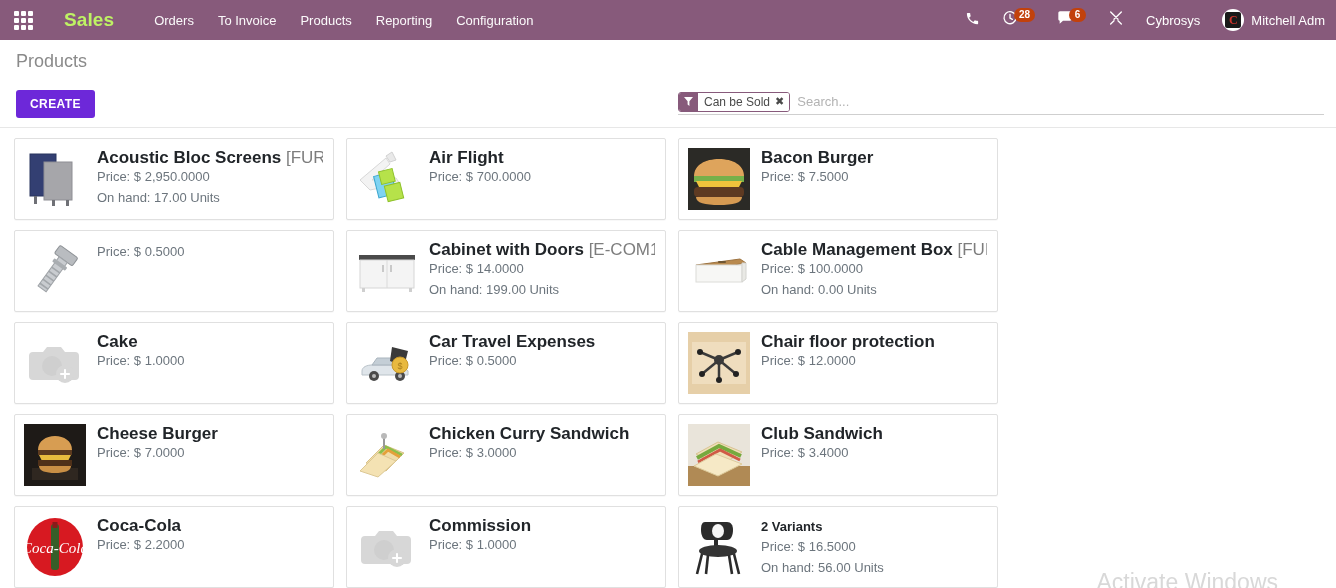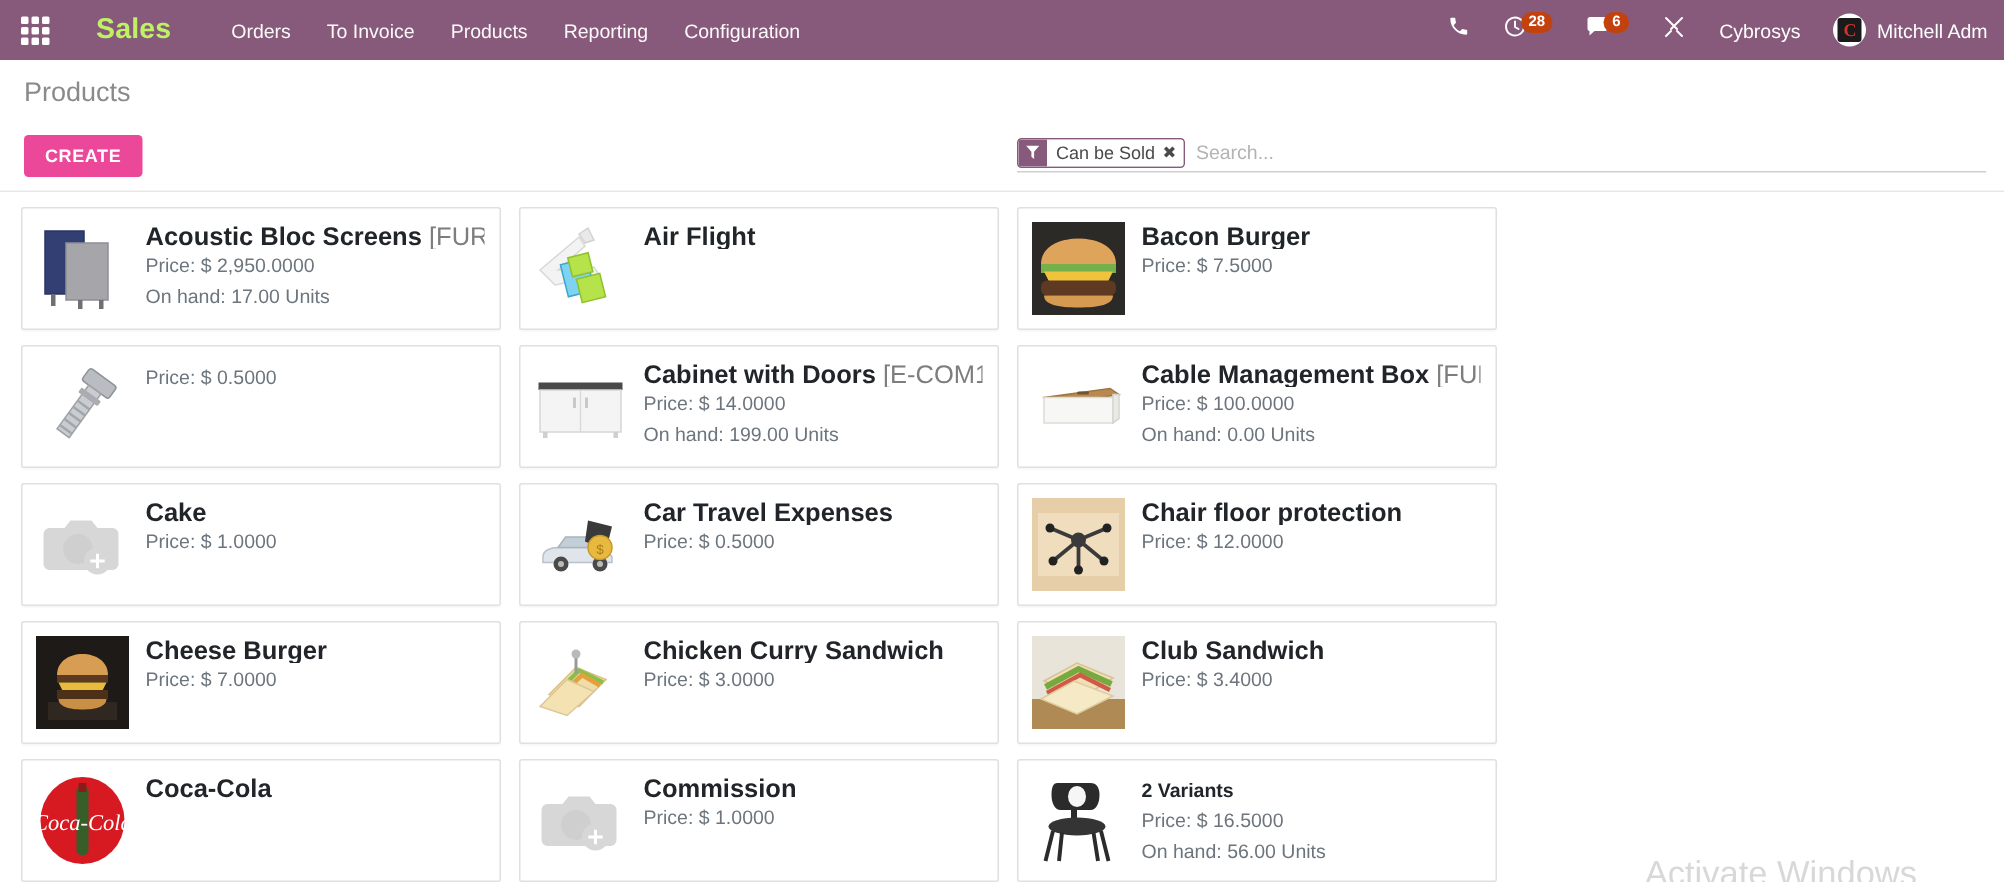--- a/index.html
+++ b/index.html
@@ -187,21 +187,21 @@
   }
   .search-input::placeholder { color: #b3b3b3; }
 
   .cp-row-bottom {
     display: flex;
     align-items: center;
     padding: 0 12px 0 16px;
     height: 40px;
   }
   .btn-create {
-    background: #ec4899;
+    background: #6d28d9;
     color: #ffffff;
     border: none;
     font-size: 12px;
     font-weight: bold;
     letter-spacing: .4px;
     padding: 7px 14px;
     border-radius: 3px;
     cursor: pointer;
     font-family: "Liberation Sans", sans-serif;
   }
@@ -508,20 +508,21 @@
         <svg width="62" height="58" viewBox="0 0 62 58">
       <path d="M4 30 L30 8 L34 14 L16 30 L40 28 L44 34 L14 40z" fill="#f3f3f3" stroke="#d8d8d8"></path>
       <path d="M30 6 L36 2 L40 10 L34 12z" fill="#e9e9e9" stroke="#d2d2d2"></path>
       <rect x="20" y="24" width="18" height="22" fill="#7fd3f2" stroke="#3aa6cf" transform="rotate(-14 29 35)"></rect>
       <rect x="24" y="20" width="14" height="13" fill="#b6e24a" stroke="#8ec12a" transform="rotate(-14 31 27)"></rect>
       <rect x="30" y="34" width="16" height="16" fill="#b6e24a" stroke="#8ec12a" transform="rotate(-14 38 42)"></rect>
     </svg>
       </div>
       <div class="kbody">
         <div class="ktitle"><span>Air Flight</span></div>
+        <div class="kline">Price: $ 700.0000</div>
       </div>
     </div>
     <div class="kcard">
       <div class="kimg">
         <svg width="62" height="62" viewBox="0 0 62 62">
       <rect width="62" height="62" fill="#2b2a26"></rect>
       <path d="M6 28c0-11 11-17 25-17s25 6 25 17z" fill="#e3a košt"></path>
       <path d="M6 28c0-11 11-17 25-17s25 6 25 17z" fill="#dea45c"></path>
       <rect x="6" y="28" width="50" height="6" fill="#76b04a"></rect>
       <path d="M8 33h46l-4 8H12z" fill="#f0c33c"></path>
@@ -702,20 +703,21 @@
       <div class="kimg">
         <svg width="62" height="62" viewBox="0 0 62 62">
       <ellipse cx="31" cy="31" rx="28" ry="29" fill="#d71921"></ellipse>
       <rect x="27" y="8" width="8" height="46" rx="3" fill="#1b6b2a" opacity=".85"></rect>
       <rect x="28.5" y="6" width="5" height="6" fill="#8b1a1a"></rect>
       <text x="31" y="37" font-size="15" text-anchor="middle" fill="#ffffff" font-family="Liberation Serif, serif" font-style="italic">Coca-Cola</text>
     </svg>
       </div>
       <div class="kbody">
         <div class="ktitle"><span>Coca-Cola</span></div>
+        <div class="kline">Price: $ 2.2000</div>
       </div>
     </div>
     <div class="kcard">
       <div class="kimg">
         <svg width="56" height="46" viewBox="0 0 56 46">
       <path d="M6 12h10l4-5h14l4 5h10a4 4 0 0 1 4 4v20a4 4 0 0 1-4 4H6a4 4 0 0 1-4-4V16a4 4 0 0 1 4-4z" fill="#d7d7d7"></path>
       <circle cx="25" cy="26" r="10" fill="#cfcfcf"></circle>
       <circle cx="38" cy="34" r="9" fill="#d7d7d7"></circle>
       <rect x="33.2" y="33" width="9.6" height="2" fill="#ffffff"></rect>
           <rect x="37" y="29.2" width="2" height="9.6" fill="#ffffff"></rect>

